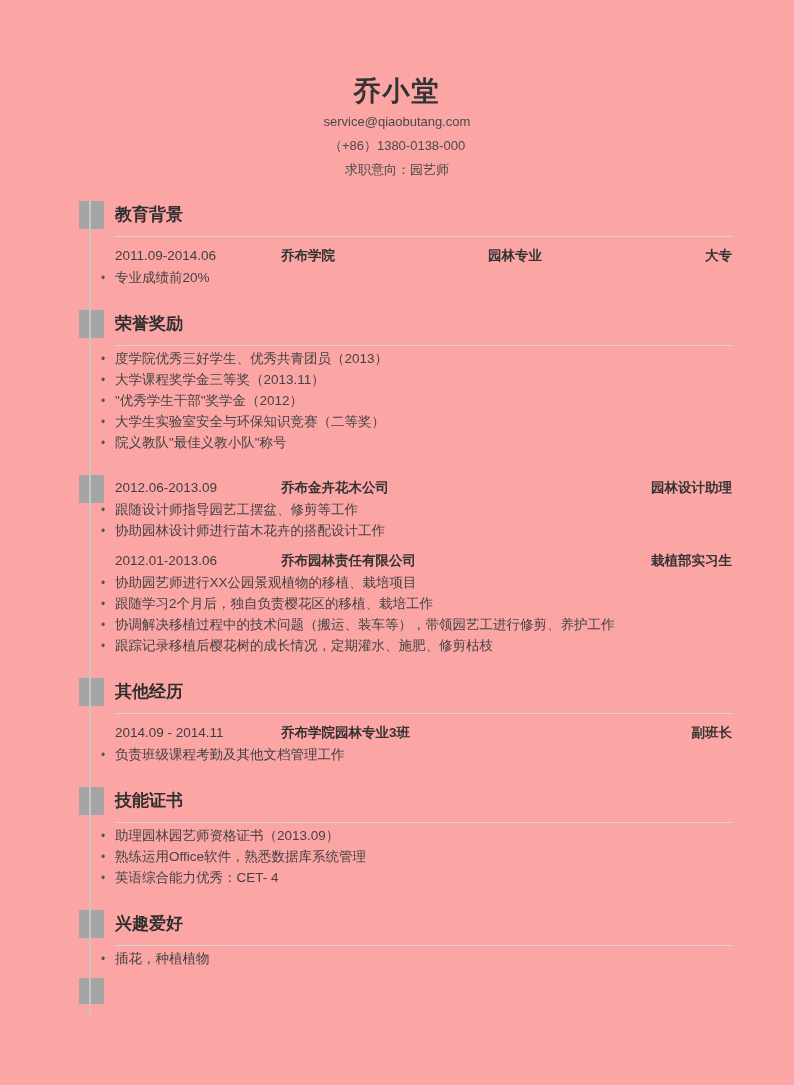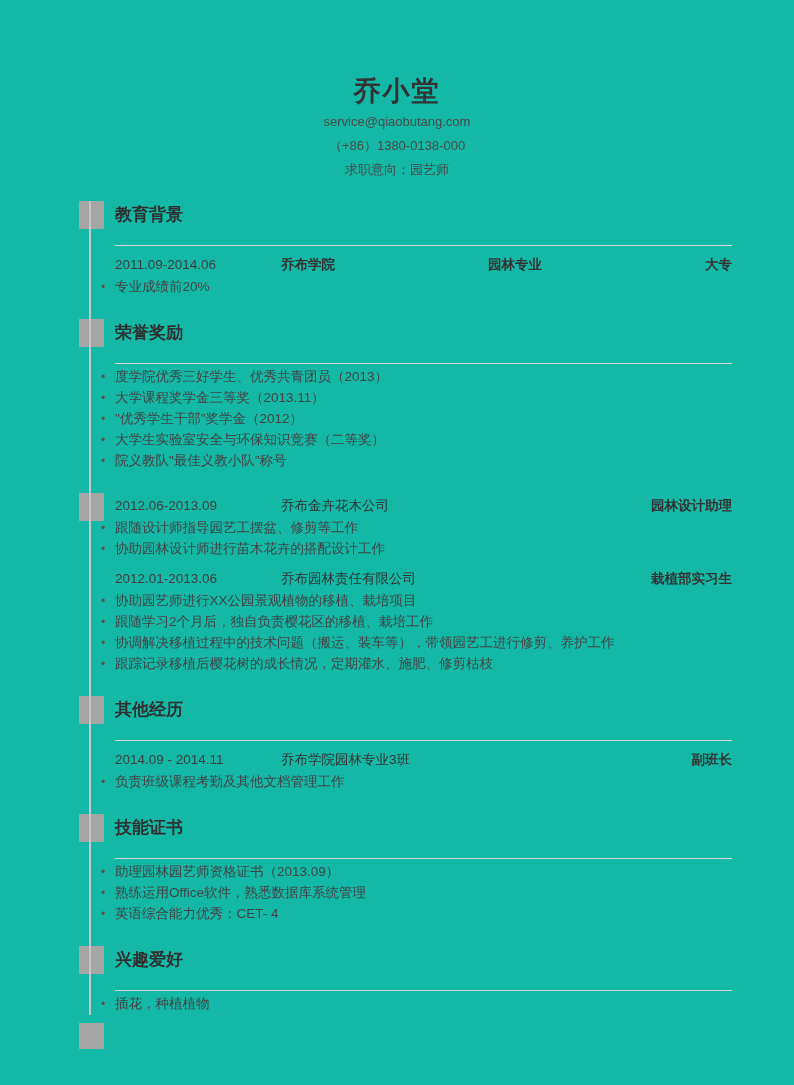--- a/index.html
+++ b/index.html
@@ -1,19 +1,19 @@
 <!DOCTYPE html>
 <html><head>
 <meta charset="utf-8">
 <style>
   html,body { margin:0; padding:0; background:#fff; }
   .page {
     position:relative;
     width:794px; height:1085px;
-    background:#14b8a6;
+    background:#fca5a5;
     overflow:hidden;
     color:#3f3f3f;
     font-family:"Liberation Sans","DejaVu Sans",sans-serif;
   }
   
   .header { padding-top:76px; text-align:center; }
   .name { margin:0; font-size:27px; line-height:30px; font-weight:bold; color:#333; letter-spacing:2px; }
   .contact { font-size:13px; line-height:16px; color:#4a4a4a; margin-top:8px; }
 
   
@@ -26,29 +26,29 @@
   
   .content { padding:0 62px 0 115px; }
   section { position:relative; margin-top:26px; }
   .marker {
     position:absolute; left:-36px; top:-3px;
     width:25px; height:28px;
     background:#a5a5a5; z-index:1;
   }
   .stitle {
     margin:0; font-size:17px; line-height:22px; font-weight:bold;
-    color:#2f2f2f; padding-bottom:19px;
+    color:#2f2f2f; padding-bottom:10px;
     border-bottom:1px solid #d4d4d4;
   }
   .row { display:flex; margin-top:9px; font-size:13.5px; line-height:19px; }
   .bullets + .row { margin-top:11px; }
   .date  { width:166px; flex:none; }
   .org-fixed { width:207px; flex:none; font-weight:bold; color:#333; }
   .major { flex:1; font-weight:bold; color:#333; }
-  .org-flex { flex:1; font-weight:normal; color:#333; }
+  .org-flex { flex:1; font-weight:bold; color:#333; }
   .right { margin-left:auto; font-weight:bold; color:#333; white-space:nowrap; text-align:right; }
 
   .bullets { list-style:none; margin:4px 0 0; padding:0; }
   .bullets li { position:relative; margin-top:3px; font-size:13.5px; line-height:18px; color:#434343; }
   .bullets li::before { content:"•"; position:absolute; left:-14px; top:0; color:#555; font-size:12px; }
 
   .end-marker {
     position:relative; z-index:1;
     margin:10px 0 0 -36px;
     width:25px; height:26px;

